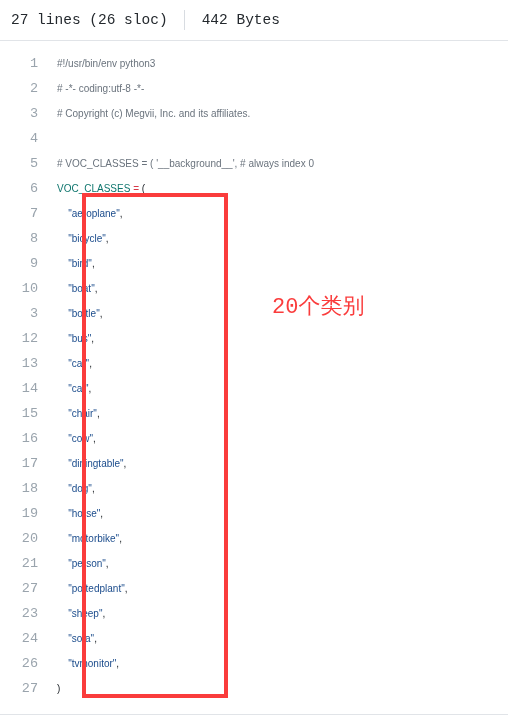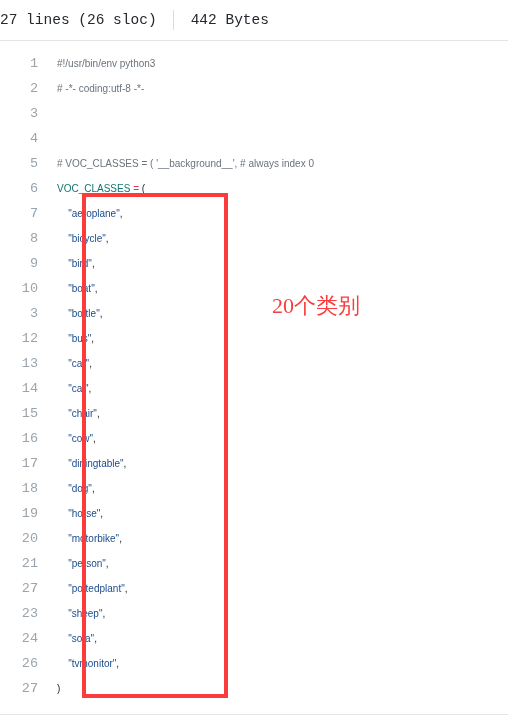--- a/index.html
+++ b/index.html
@@ -19,20 +19,21 @@
   #file-header {
     position: absolute;
     top: 0; left: 0;
     width: 508px;
     height: 41px;
     box-sizing: border-box;
     border-bottom: 1px solid #e1e4e8;
     background: #ffffff;
     display: flex;
     align-items: center;
+    padding-left: 11px;
   }
   #file-header .meta {
     font-family: "Liberation Mono", "DejaVu Sans Mono", monospace;
     font-size: 14.5px;
     color: #24292e;
     line-height: 1;
     white-space: pre;
   }
   #file-header .vsep {
     width: 1px;
@@ -103,41 +104,41 @@
     width: 146px;
     height: 505px;
     border: 4px solid #fa3c3c;
     box-sizing: border-box;
     pointer-events: none;
   }
   #annotation-label {
     position: absolute;
     left: 272px;
     top: 291px;
-    font-family: Liberation Serif, serif;
+    font-family: Liberation Mono, monospace;
     font-size: 22px;
     color: #fa3c3c;
     white-space: pre;
     letter-spacing: 0px;
   }
 </style>
 </head>
 <body>
 
 <div id="file-header">
   <span class="meta">27 lines (26 sloc)</span>
   <span class="vsep"></span>
   <span class="meta">442 Bytes</span>
 </div>
 
 <div id="code-area">
   <div id="code-lines">
       <div class="code-row"><span class="ln">1</span><span class="lc"><span class="tok-comment">#!/usr/bin/env python3</span></span></div>
       <div class="code-row"><span class="ln">2</span><span class="lc"><span class="tok-comment"># -*- coding:utf-8 -*-</span></span></div>
-      <div class="code-row"><span class="ln">3</span></div>
+      <div class="code-row"><span class="ln">3</span><span class="lc"><span class="tok-comment"># Copyright (c) Megvii, Inc. and its affiliates.</span></span></div>
       <div class="code-row"><span class="ln">4</span><span class="lc"><span class="tok-punct"></span></span></div>
       <div class="code-row"><span class="ln">5</span><span class="lc"><span class="tok-comment"># VOC_CLASSES = ( '__background__', # always index 0</span></span></div>
       <div class="code-row"><span class="ln">6</span><span class="lc"><span class="tok-var">VOC_CLASSES</span><span class="tok-punct"> </span><span class="tok-op">=</span><span class="tok-punct"> (</span></span></div>
       <div class="code-row"><span class="ln">7</span><span class="lc"><span class="tok-punct">    </span><span class="tok-string">"aeroplane"</span><span class="tok-punct">,</span></span></div>
       <div class="code-row"><span class="ln">8</span><span class="lc"><span class="tok-punct">    </span><span class="tok-string">"bicycle"</span><span class="tok-punct">,</span></span></div>
       <div class="code-row"><span class="ln">9</span><span class="lc"><span class="tok-punct">    </span><span class="tok-string">"bird"</span><span class="tok-punct">,</span></span></div>
       <div class="code-row"><span class="ln">10</span><span class="lc"><span class="tok-punct">    </span><span class="tok-string">"boat"</span><span class="tok-punct">,</span></span></div>
       <div class="code-row"><span class="ln">3</span><span class="lc"><span class="tok-punct">    </span><span class="tok-string">"bottle"</span><span class="tok-punct">,</span></span></div>
       <div class="code-row"><span class="ln">12</span><span class="lc"><span class="tok-punct">    </span><span class="tok-string">"bus"</span><span class="tok-punct">,</span></span></div>
       <div class="code-row"><span class="ln">13</span><span class="lc"><span class="tok-punct">    </span><span class="tok-string">"car"</span><span class="tok-punct">,</span></span></div>

